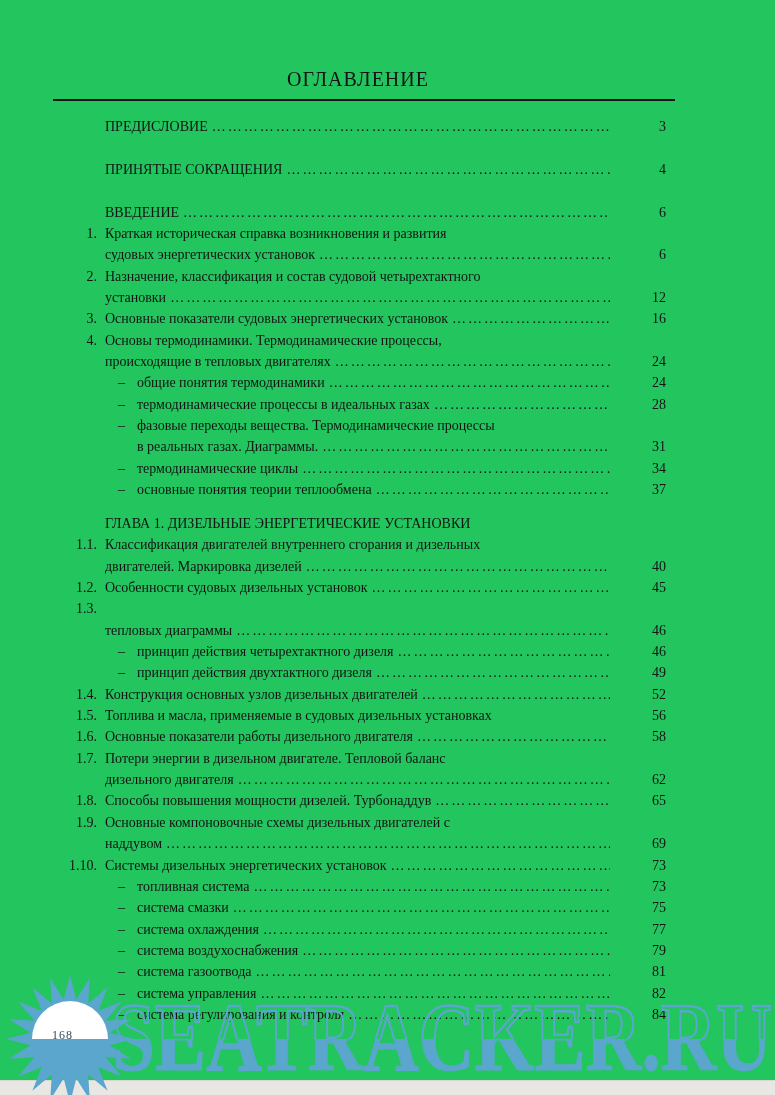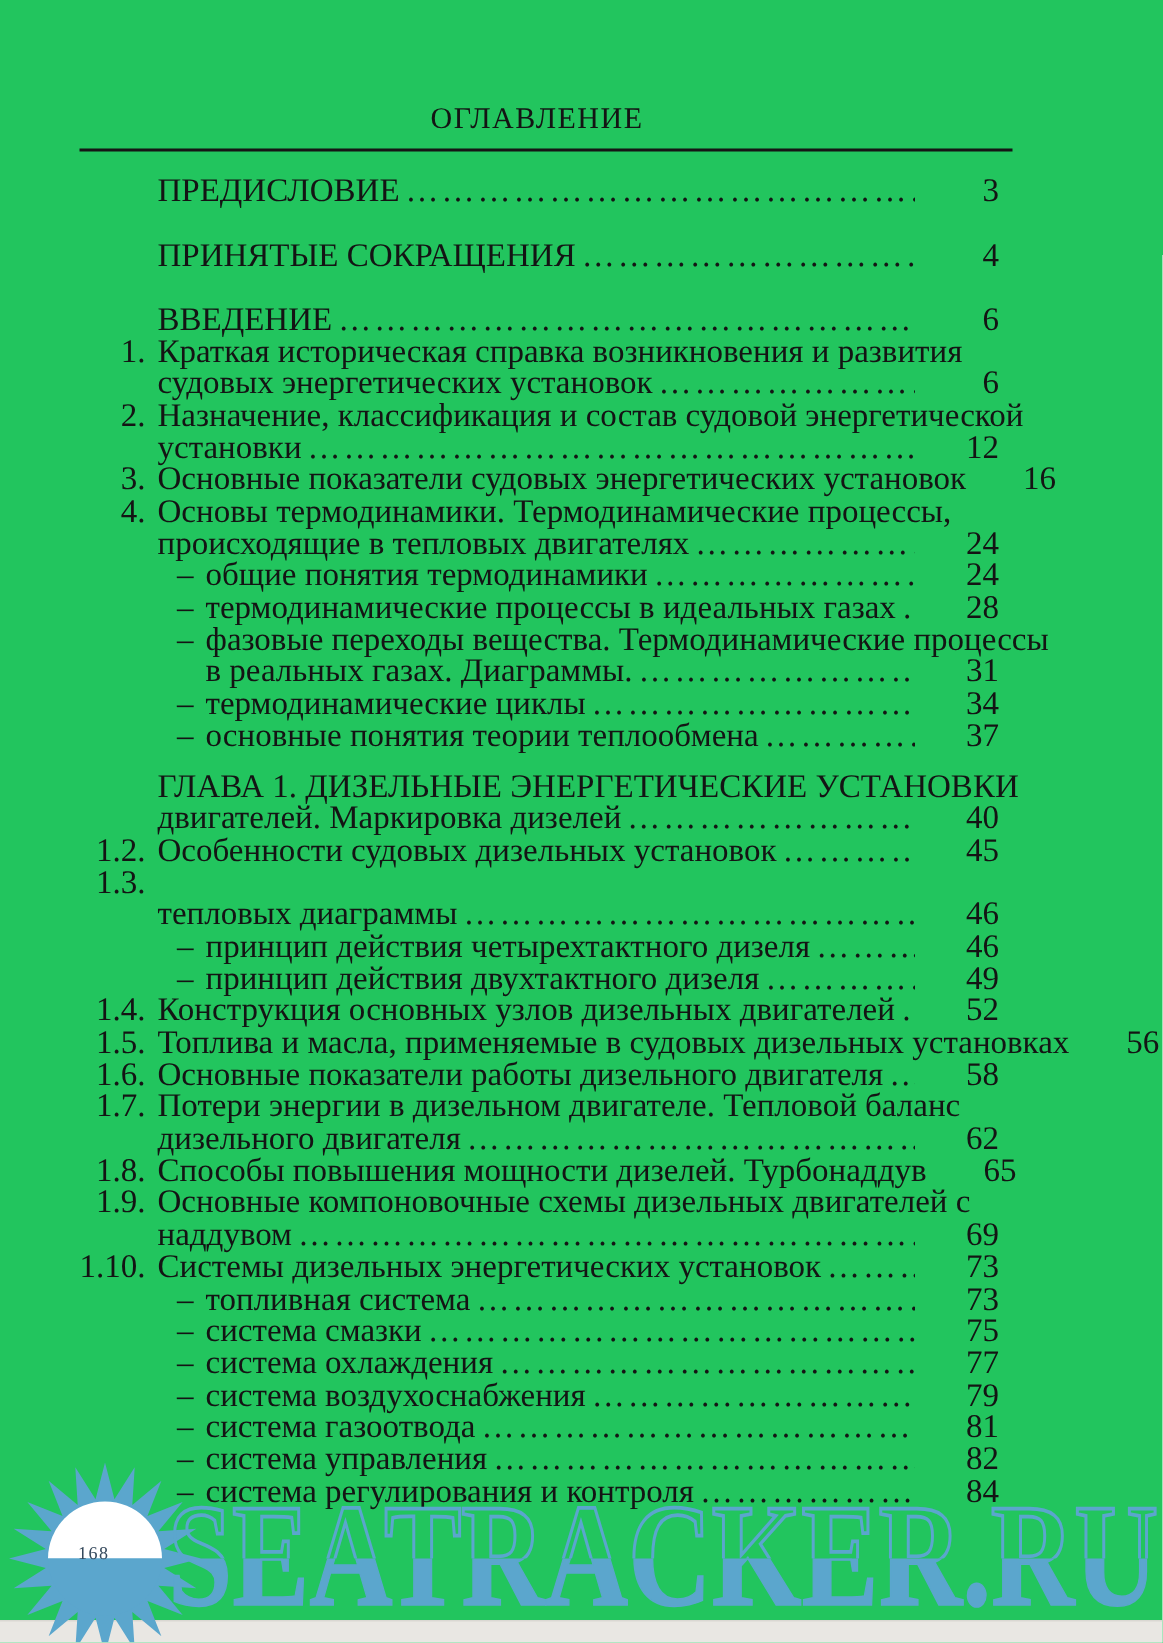--- a/index.html
+++ b/index.html
@@ -11,21 +11,21 @@
   .title{
     position:absolute; top:68px; left:50px; width:616px;
     text-align:center; font-size:20px; letter-spacing:1px; white-space:nowrap;
   }
   .rule{
     position:absolute; top:99px; left:53px; width:622px; height:0;
     border-top:2px solid #151515;
   }
   .toc{
     position:absolute; top:116px; left:50px; width:616px;
-    font-size:22px; line-height:21.35px;
+    font-size:14px; line-height:21.35px;
   }
   .row{display:flex; align-items:baseline;}
   .g1{margin-top:21.5px;justify-content:flex-end;}
   .g2{margin-top:12.5px;}
   .num{flex:0 0 47px; text-align:right; margin-right:8px; white-space:nowrap;}
   .s55{flex:0 0 55px;}
   .s68{flex:0 0 68px;}
   .s87{flex:0 0 87px;}
   .dash{flex:0 0 19px;}
   .t{flex:0 1 auto; white-space:nowrap;}
@@ -76,21 +76,21 @@
         <span class="t">Краткая историческая справка возникновения и развития</span>
       </div>
       <div class="row">
         <span class="s55"></span>
         <span class="t">судовых энергетических установок</span>
         <span class="ld">………………………………………………………………………………………………………………………………</span>
         <span class="pg">6</span>
       </div>
       <div class="row">
         <span class="num">2.</span>
-        <span class="t">Назначение, классификация и состав судовой энергетической</span>
+        <span class="t">Назначение, классификация и состав судовой четырехтактного</span>
       </div>
       <div class="row">
         <span class="s55"></span>
         <span class="t">установки</span>
         <span class="ld">………………………………………………………………………………………………………………………………</span>
         <span class="pg">12</span>
       </div>
       <div class="row">
         <span class="num">3.</span>
         <span class="t">Основные показатели судовых энергетических установок</span>
@@ -142,20 +142,24 @@
       <div class="row">
         <span class="s68"></span>
         <span class="dash">–</span>
         <span class="t">основные понятия теории теплообмена</span>
         <span class="ld">………………………………………………………………………………………………………………………………</span>
         <span class="pg">37</span>
       </div>
       <div class="row g2">
         <span class="s55"></span>
         <span class="t">ГЛАВА 1. ДИЗЕЛЬНЫЕ ЭНЕРГЕТИЧЕСКИЕ УСТАНОВКИ</span>
+      </div>
+      <div class="row">
+        <span class="num">1.1.</span>
+        <span class="t">Классификация двигателей внутреннего сгорания и дизельных</span>
       </div>
       <div class="row">
         <span class="s55"></span>
         <span class="t">двигателей. Маркировка дизелей</span>
         <span class="ld">………………………………………………………………………………………………………………………………</span>
         <span class="pg">40</span>
       </div>
       <div class="row">
         <span class="num">1.2.</span>
         <span class="t">Особенности судовых дизельных установок</span>

